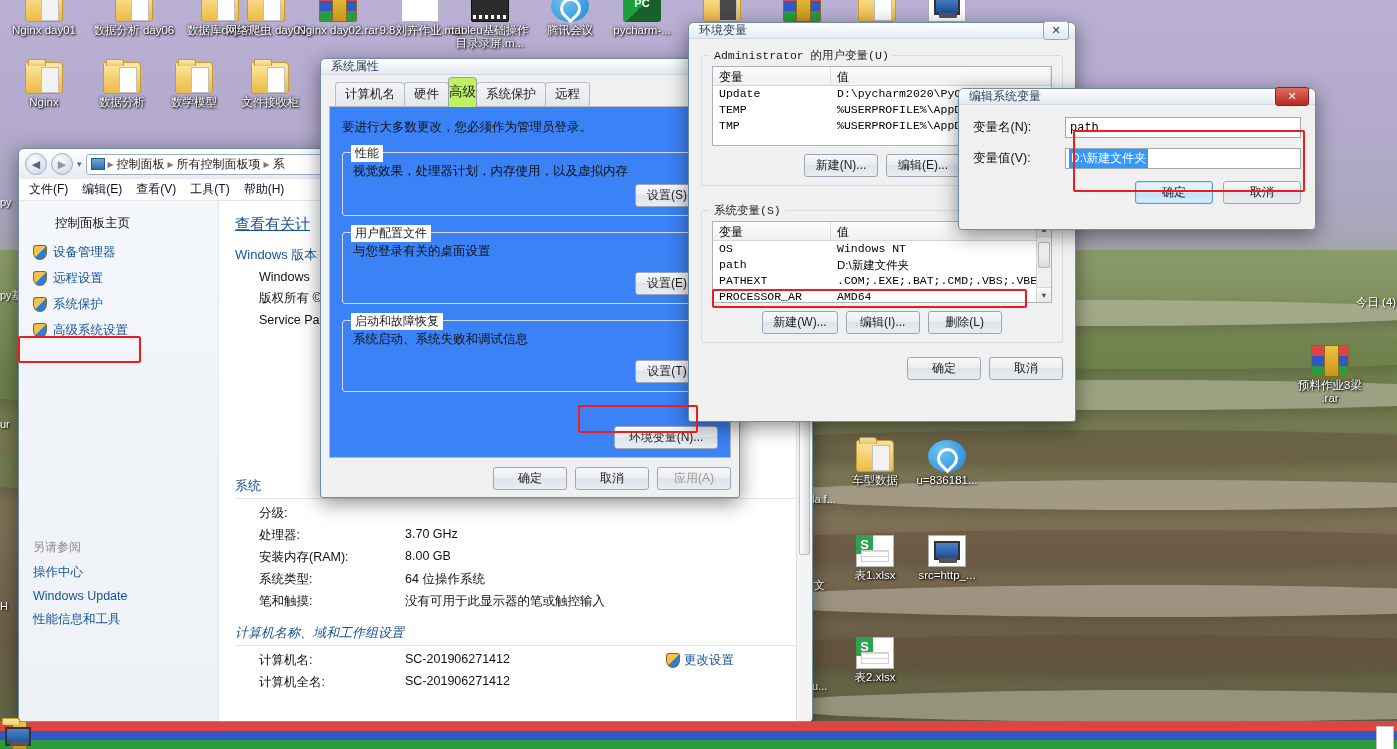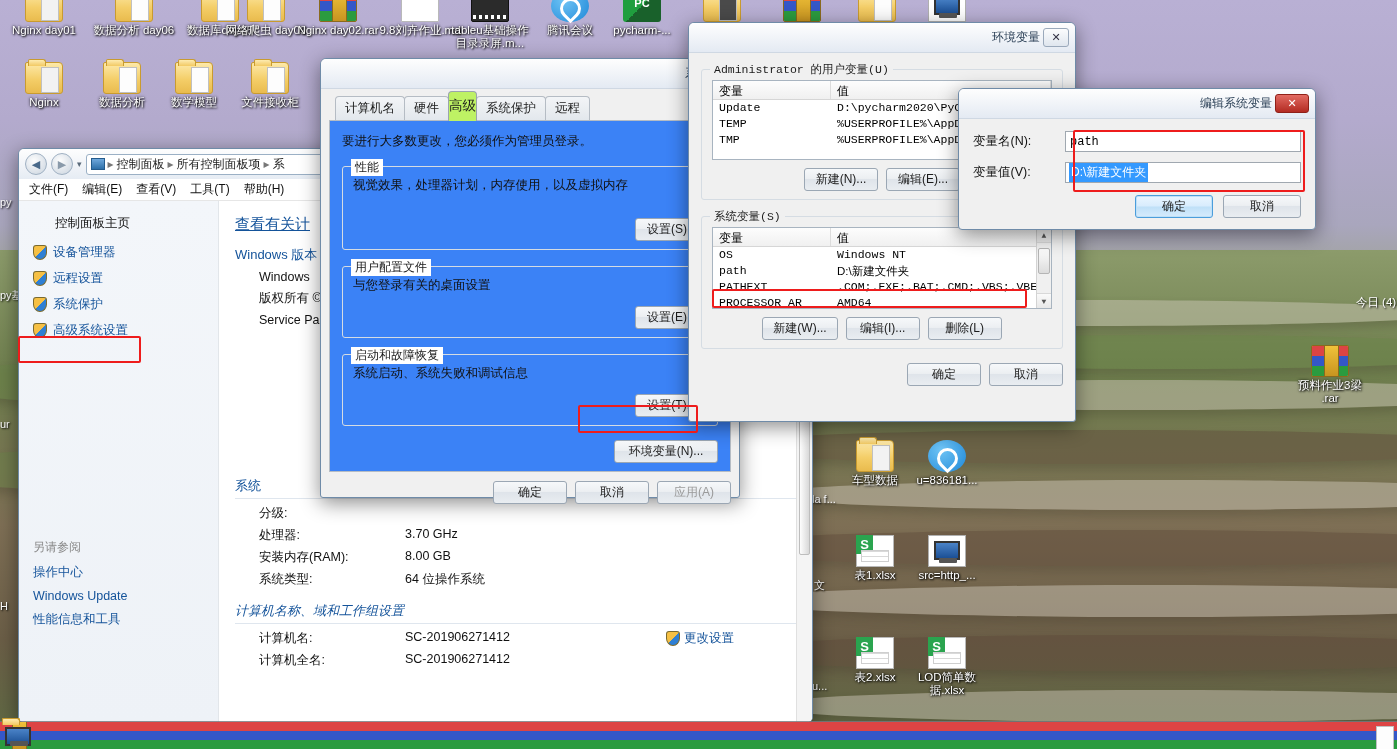--- a/index.html
+++ b/index.html
@@ -140,29 +140,28 @@
   }
   
   .win {
     position:absolute;
     background:#f0f0f0;
     border:1px solid #6f8ba8;
     border-radius:6px 6px 3px 3px;
     box-shadow: 0 5px 20px rgba(0,0,0,.45);
   }
   .win-title {
-    height:30px;
+    height:16px;
     background: linear-gradient(180deg, rgba(255,255,255,.92), rgba(226,233,243,.88));
     border-radius:5px 5px 0 0;
     border-bottom:1px solid #cfd8e3;
     display:flex; align-items:center;
     padding:0 6px 0 10px;
     color:#2a3f55;
     font-size:12px;
-    text-align:right;
   }
   .win-title .ttl { flex:1; }
   .winbtn {
     width:26px; height:19px;
     border:1px solid #9aa9bb;
     border-radius:3px;
     background: linear-gradient(180deg,#fbfcfd,#dfe6ee);
     display:flex; align-items:center; justify-content:center;
     font-size:11px; color:#334; margin-left:3px;
   }
@@ -449,24 +448,20 @@
     <span>表1.xlsx</span>
   </div>
   <div class="dicon" style="left:905px;top:535px;">
     <span class="glyph ic-pcmon"></span>
     <span>src=http_...</span>
   </div>
   <div class="dicon" style="left:833px;top:637px;">
     <span class="glyph ic-xls"></span>
     <span>表2.xlsx</span>
   </div>
-  <div class="dicon" style="left:905px;top:637px;">
-    <span class="glyph ic-xls"></span>
-    <span>LOD简单数据.xlsx</span>
-  </div>
   <div class="dicon" style="left:1288px;top:345px;">
     <span class="glyph ic-rar"></span>
     <span>预料作业3梁 .rar</span>
   </div>
   <div style="position:absolute;left:1355px;top:295px;color:#fff;font-size:11.5px;line-height:14px;text-align:center;text-shadow:1px 1px 2px #000;width:42px;">今日 (4)</div>
 
   <div style="position:absolute;left:812px;top:493px;color:#fff;font-size:11px;text-shadow:1px 1px 2px #000;">la f...</div>
   <div style="position:absolute;left:814px;top:578px;color:#fff;font-size:11px;text-shadow:1px 1px 2px #000;">文</div>
   <div style="position:absolute;left:812px;top:680px;color:#fff;font-size:11px;text-shadow:1px 1px 2px #000;">u...</div>
 
@@ -545,20 +540,24 @@
           <div style="width:90px;">3.70 GHz</div>
         </div>
         <div class="kvrow">
           <div class="k">安装内存(RAM):</div>
           <div class="v">8.00 GB</div>
         </div>
         <div class="kvrow">
           <div class="k">系统类型:</div>
           <div class="v">64 位操作系统</div>
         </div>
+        <div class="kvrow">
+          <div class="k">笔和触摸:</div>
+          <div class="v">没有可用于此显示器的笔或触控输入</div>
+        </div>
 
         <div class="cp-sec" style="margin-top:14px;font-style:italic;">计算机名称、域和工作组设置</div>
         <div class="kvrow">
           <div class="k">计算机名:</div>
           <div class="v">SC-201906271412</div>
           <div style="width:130px;display:flex;align-items:center;gap:4px;color:#14539a;">
             <span class="shield"></span>
             <span>更改设置</span>
           </div>
         </div>
@@ -584,21 +583,21 @@
       <div class="tabs">
         <div class="tab">计算机名</div>
         <div class="tab">硬件</div>
         <div class="tab active">高级</div>
         <div class="tab">系统保护</div>
         <div class="tab">远程</div>
       </div>
       <div class="tabpanel" style="height:352px;position:relative;">
         <div class="lbl">要进行大多数更改，您必须作为管理员登录。</div>
 
-        <div class="gbox" style="margin-top:16px;height:84px;">
+        <div class="gbox" style="margin-top:16px;height:64px;">
           <span class="lg" style="background:#fff;">性能</span>
           <div class="lbl">视觉效果，处理器计划，内存使用，以及虚拟内存</div>
           <div style="position:absolute;right:8px;bottom:8px;">
             <div class="btn">设置(S)...</div>
           </div>
         </div>
 
         <div class="gbox" style="margin-top:16px;height:72px;">
           <span class="lg" style="background:#fff;">用户配置文件</span>
           <div class="lbl">与您登录有关的桌面设置</div>
@@ -656,21 +655,21 @@
             <div style="width:118px;">TMP</div>
             <div style="flex:1;">%USERPROFILE%\AppData\Lo</div>
           </div>
         </div>
         <div style="display:flex;justify-content:center;gap:8px;margin-top:8px;">
           <div class="btn">新建(N)...</div>
           <div class="btn">编辑(E)...</div>
         </div>
       </div>
 
-      <div class="gbox" style="margin-top:16px;padding-bottom:8px;">
+      <div class="gbox" style="margin-top:24px;padding-bottom:8px;">
         <span class="lg f-mono" style="font-size:11.5px;">系统变量(S)</span>
         <div class="lv" style="height:82px;">
           <div class="lv-head">
             <div style="width:118px;">变量</div>
             <div style="flex:1;">值</div>
           </div>
           <div class="lv-row">
             <div style="width:118px;">OS</div>
             <div style="flex:1;">Windows NT</div>
           </div>

